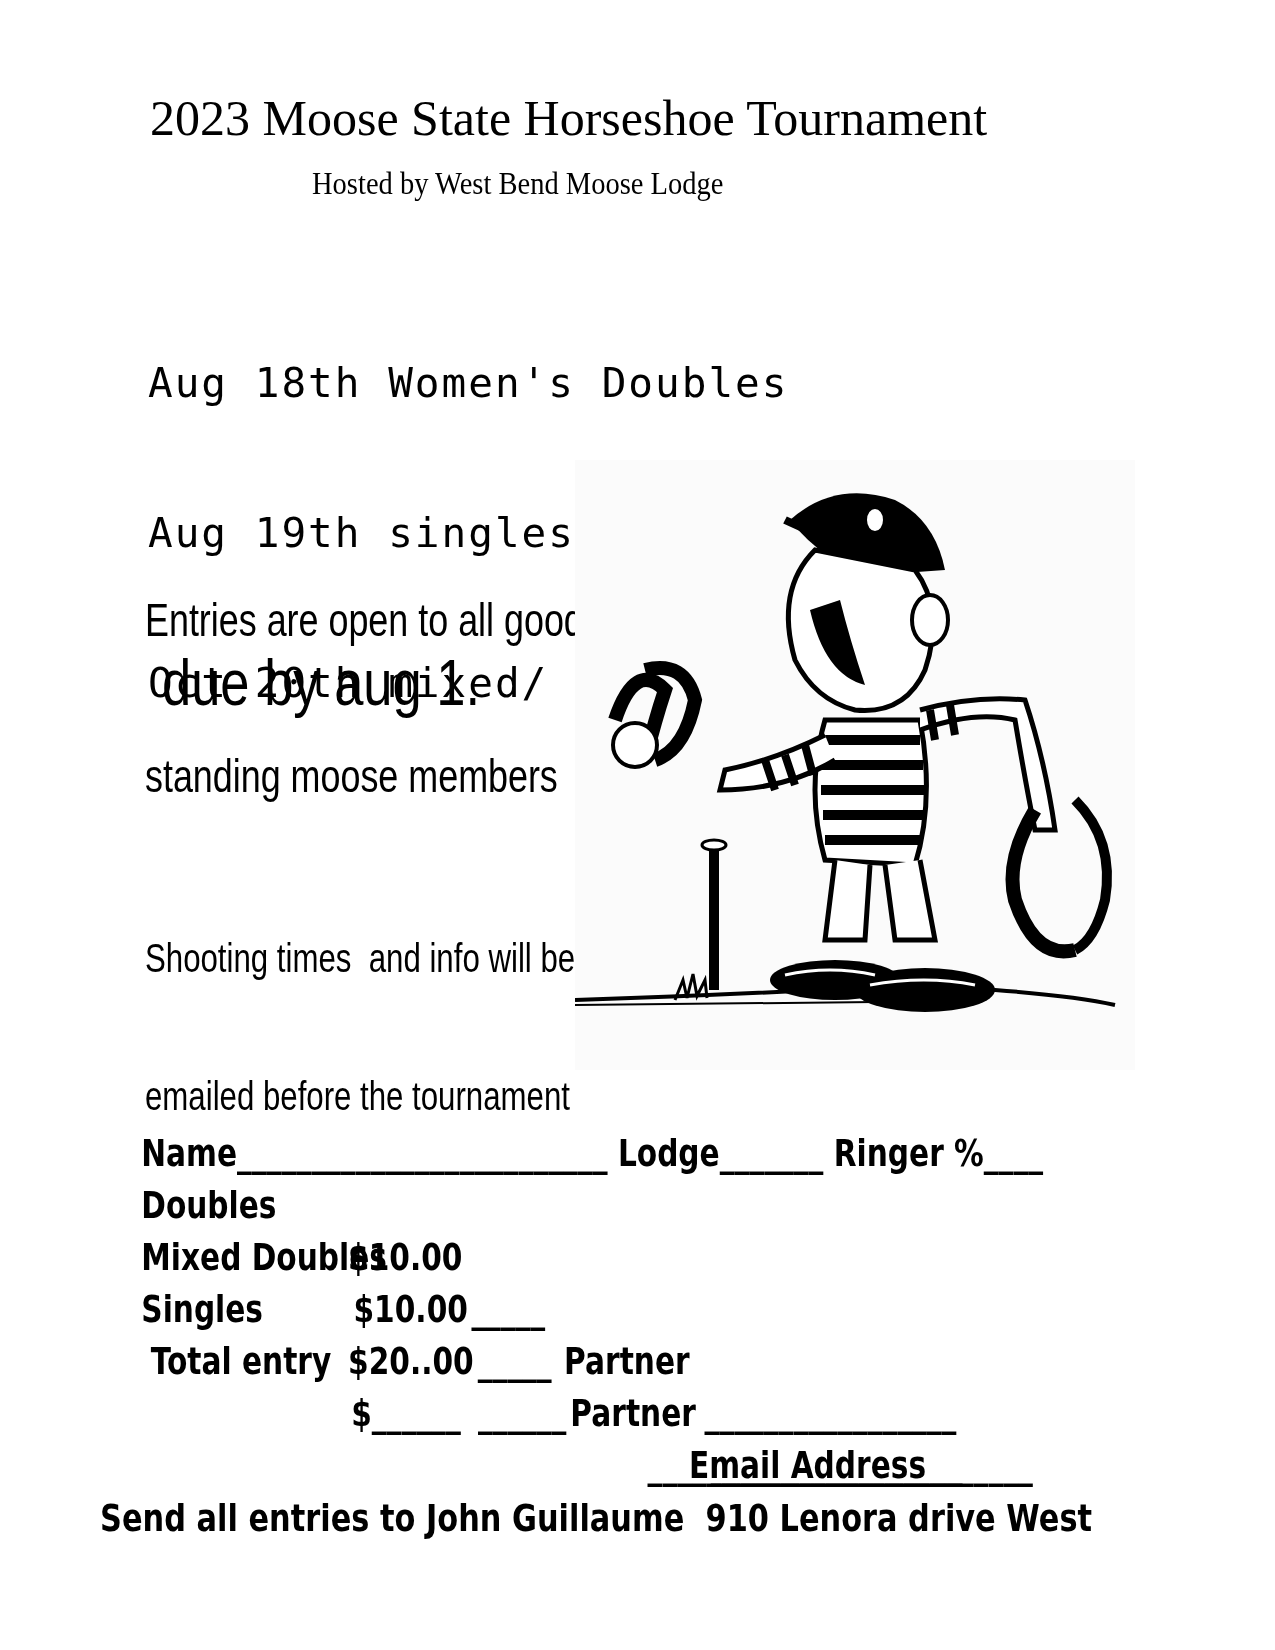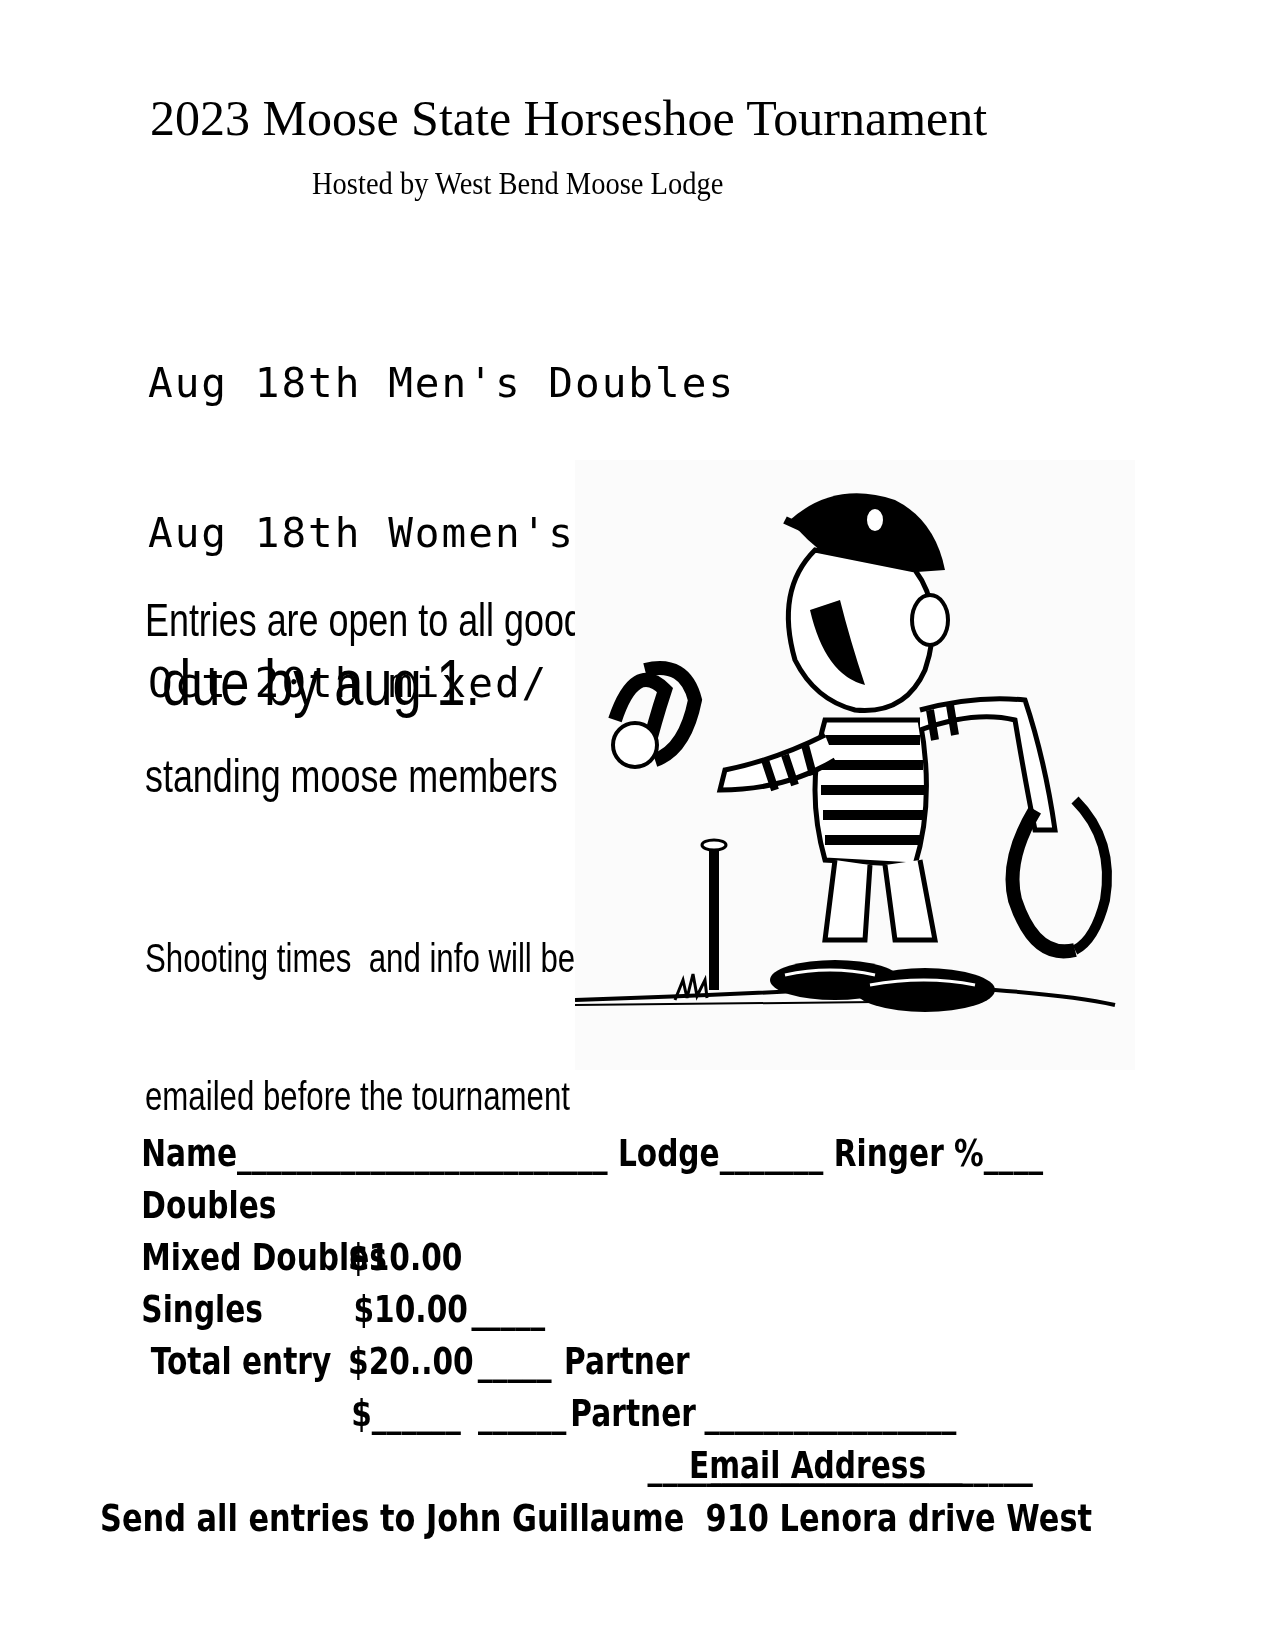--- a/index.html
+++ b/index.html
@@ -52,22 +52,22 @@
       transform: scaleX(0.80); transform-origin: left top;
     }
   </style>
 </head>
 <body>
 
 <div class="abs title">2023 Moose State Horseshoe Tournament</div>
 <div class="abs subtitle">Hosted by West Bend Moose Lodge</div>
 
 <div class="abs schedule">
-  <div><span>Aug 18th</span> <span>Men's Doubles</span></div>
   <div><span>Aug 18th</span> <span>Women's Doubles</span></div>
+  <div><span>Aug 19th</span> <span>singles</span></div>
   <div><span>Oct 20th</span> <span>mixed/ co-ed doubles</span></div>
 </div>
 
 <div class="abs narrow entries">
   <div>Entries are open to all good</div>
   <div>standing moose members</div>
 </div>
 
 <div class="abs narrow due">due by aug 1.</div>
 

